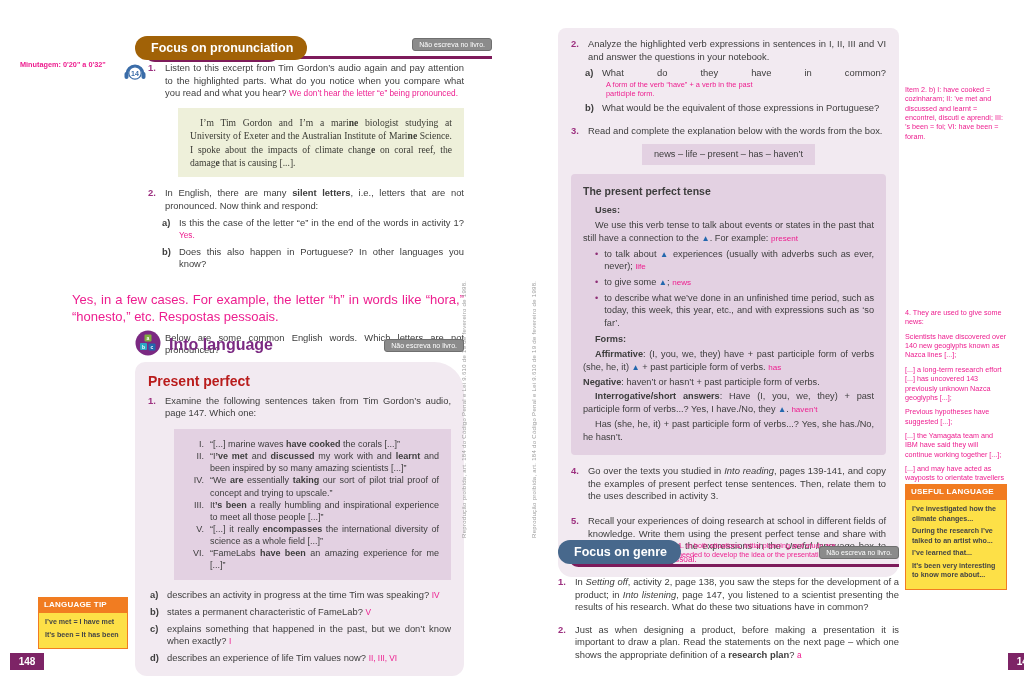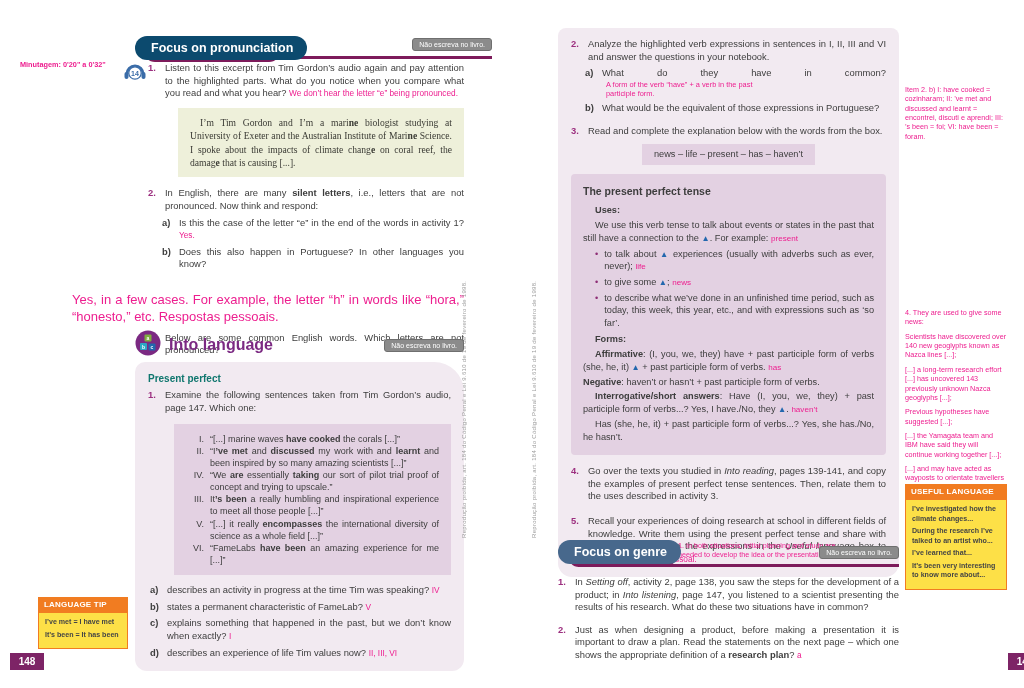--- a/index.html
+++ b/index.html
@@ -32,21 +32,21 @@
   
   .excerpt{font-family:"Liberation Serif",serif;font-size:9.6px;line-height:1.4;
            background:#eef0da;color:#3a3a34;padding:8px 12px;text-align:justify;
            margin:8px 0 4px 30px;text-indent:10px;}
 
   
   .panel{background:#f2eaf1;border-radius:10px 30px 12px 12px;padding:8px 13px 12px 13px;box-sizing:border-box;}
   .inner-box{background:#e3d1e2;padding:9px 12px;margin:9px 0 9px 26px;}
   .sent-row{display:flex;gap:6px;font-size:9px;line-height:1.35;}
   .sent-num{min-width:18px;text-align:right;flex:none;}
-  .subtitle{color:#0f766e;font-weight:700;font-size:10px;margin:2px 0 2px 0;}
+  .subtitle{color:#b91c1c;font-weight:700;font-size:14px;margin:2px 0 2px 0;}
   .into-title{color:#7b2982;font-weight:700;font-size:16px;}
 
   
   .obox{position:absolute;}
   .obox-head{background:#f17c21;color:#fff;font-weight:700;font-size:8px;padding:3px 6px;letter-spacing:0.2px;}
   .obox-body{border:1.5px solid #f17c21;background:#fde047;padding:5px 6px;font-size:7.1px;font-weight:700;
              color:#454545;line-height:1.35;}
   .obox-body div{margin-bottom:3px;}
 
   .pagenum{position:absolute;background:#7d2466;color:#fff;font-weight:700;font-size:10px;
@@ -69,21 +69,21 @@
 </head>
 <body>
 
 <div class="page" id="pageL">
 
   <div class="margin-pink" style="left:20px;top:60px;width:115px;">Minutagem: 0'20" a 0'32"</div>
 
   <div style="position:absolute;left:135px;top:36px;width:357px;height:26px;">
     <div class="pill-shadow" style="left:9px;top:4px;width:136px;height:22px;"></div>
     <div class="hline" style="left:20px;top:20px;width:337px;"></div>
-    <div class="pill" style="background:#0c4a6e;">Focus on pronunciation</div>
+    <div class="pill" style="background:#a16207;">Focus on pronunciation</div>
     <div class="badge" style="right:0;top:2px;">Não escreva no livro.</div>
   </div>
 
   <div style="position:absolute;left:122px;top:61px;">
     <svg width="26" height="20" viewBox="0 0 26 20">
       <path d="M5 13 a8 8 0 0 1 16 0" fill="none" stroke="#3a6ca8" stroke-width="3"></path>
       <rect x="2.5" y="11" width="4" height="7" rx="2" fill="#3a6ca8"></rect>
       <rect x="19.5" y="11" width="4" height="7" rx="2" fill="#3a6ca8"></rect>
       <circle cx="13" cy="12" r="6.2" fill="#ffffff" stroke="#3a6ca8" stroke-width="1.2"></circle>
       <text x="13" y="14.6" font-size="7" text-anchor="middle" fill="#3a6ca8" font-weight="bold">14</text>

